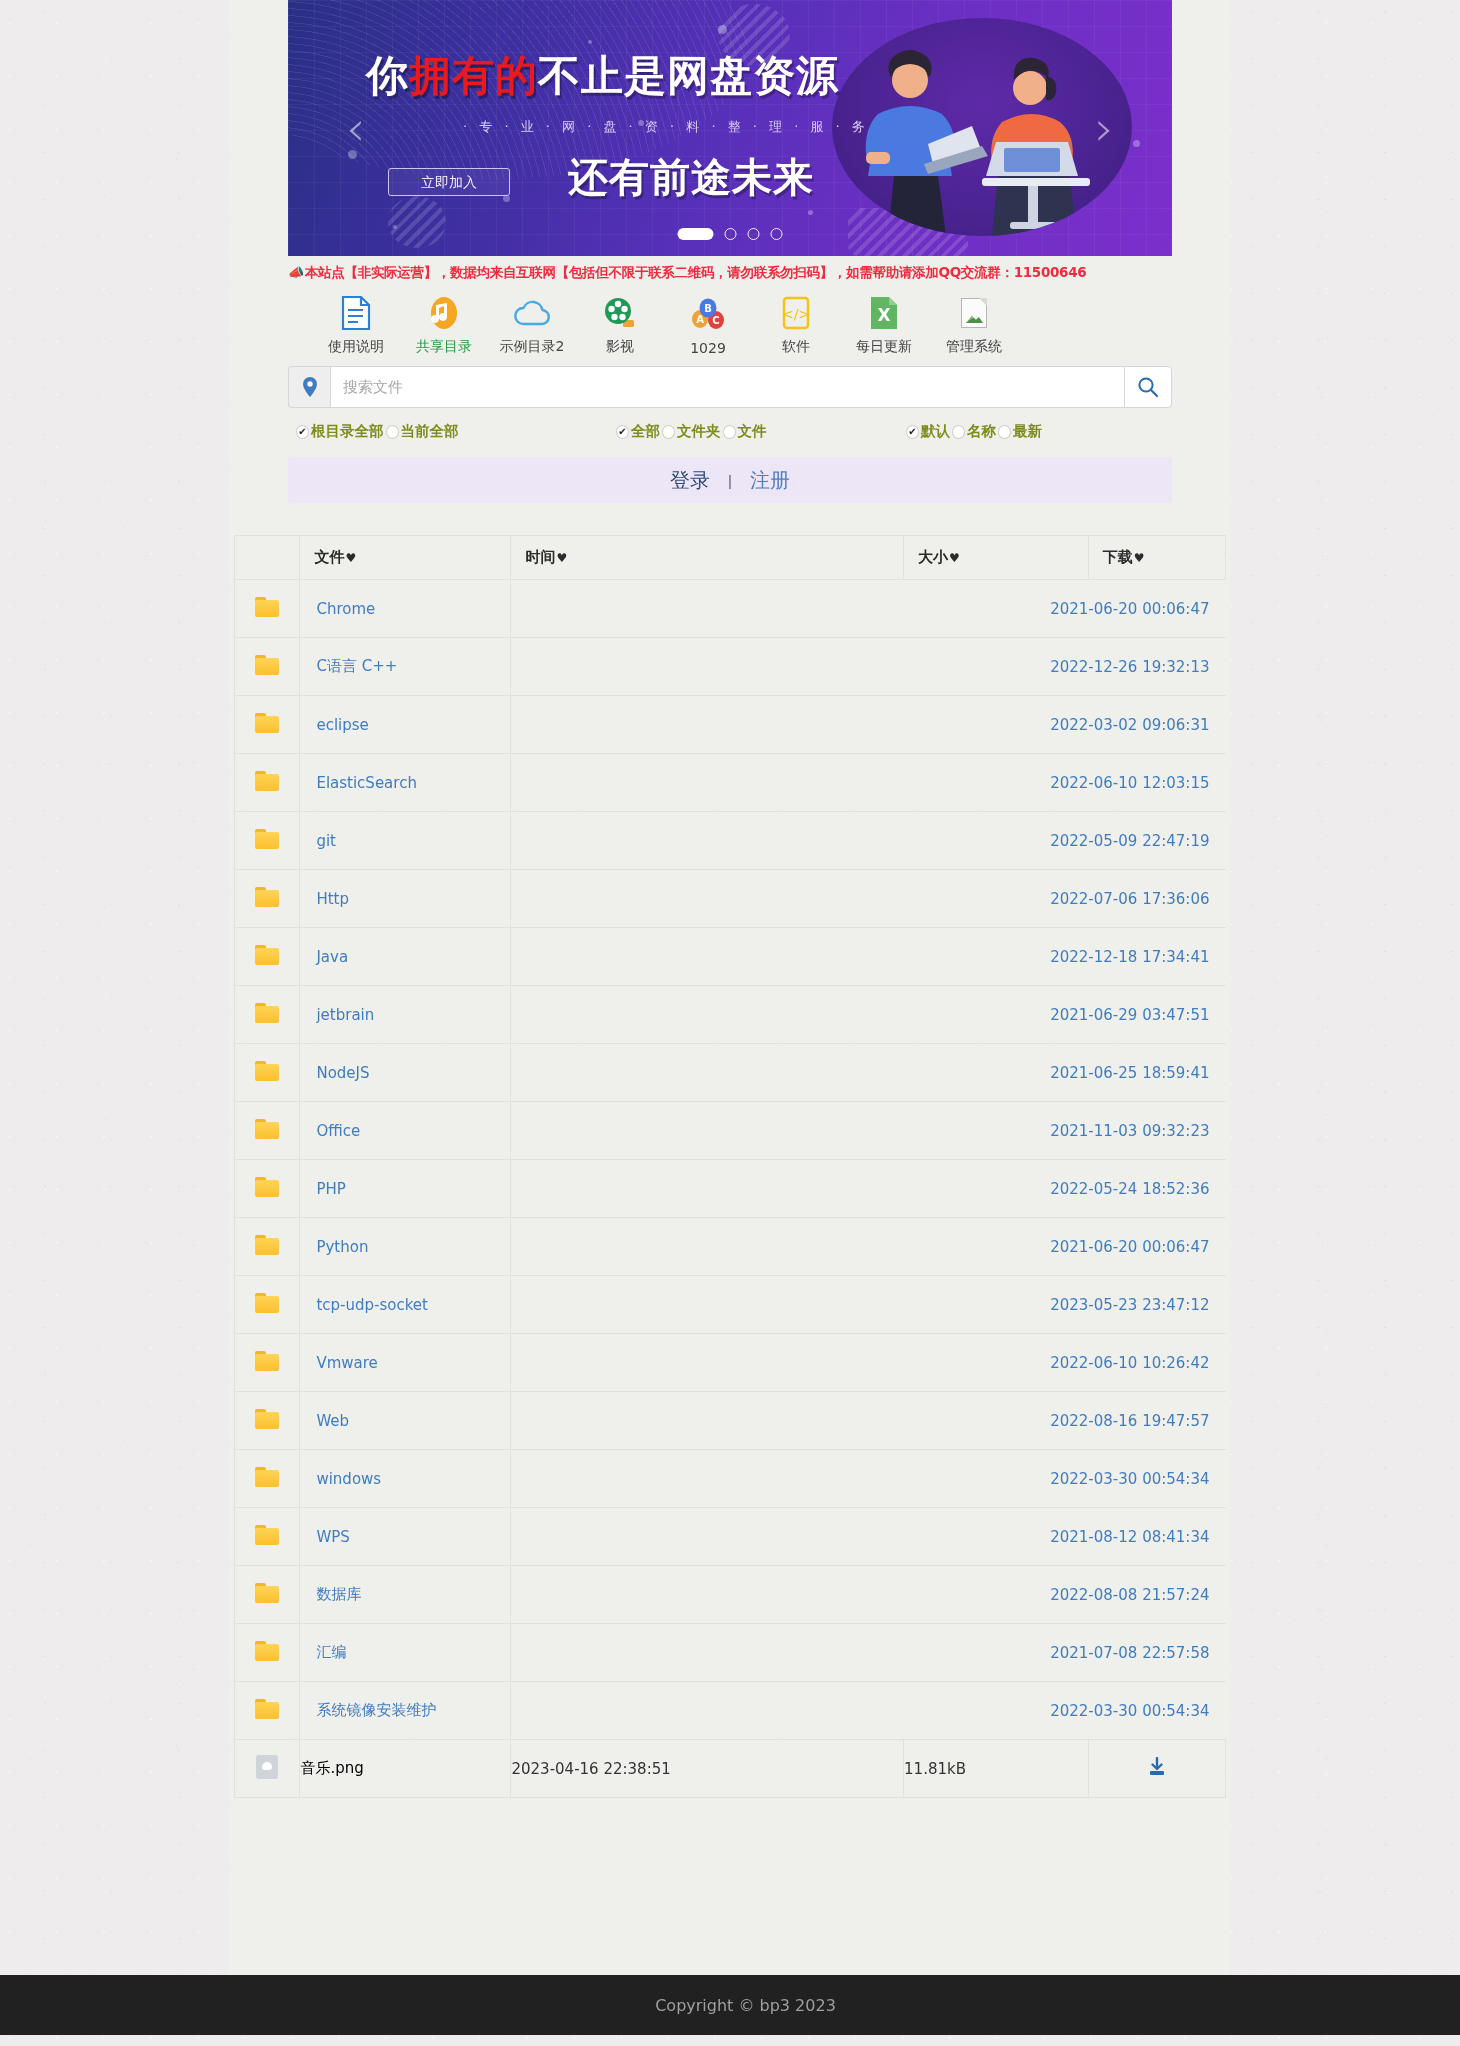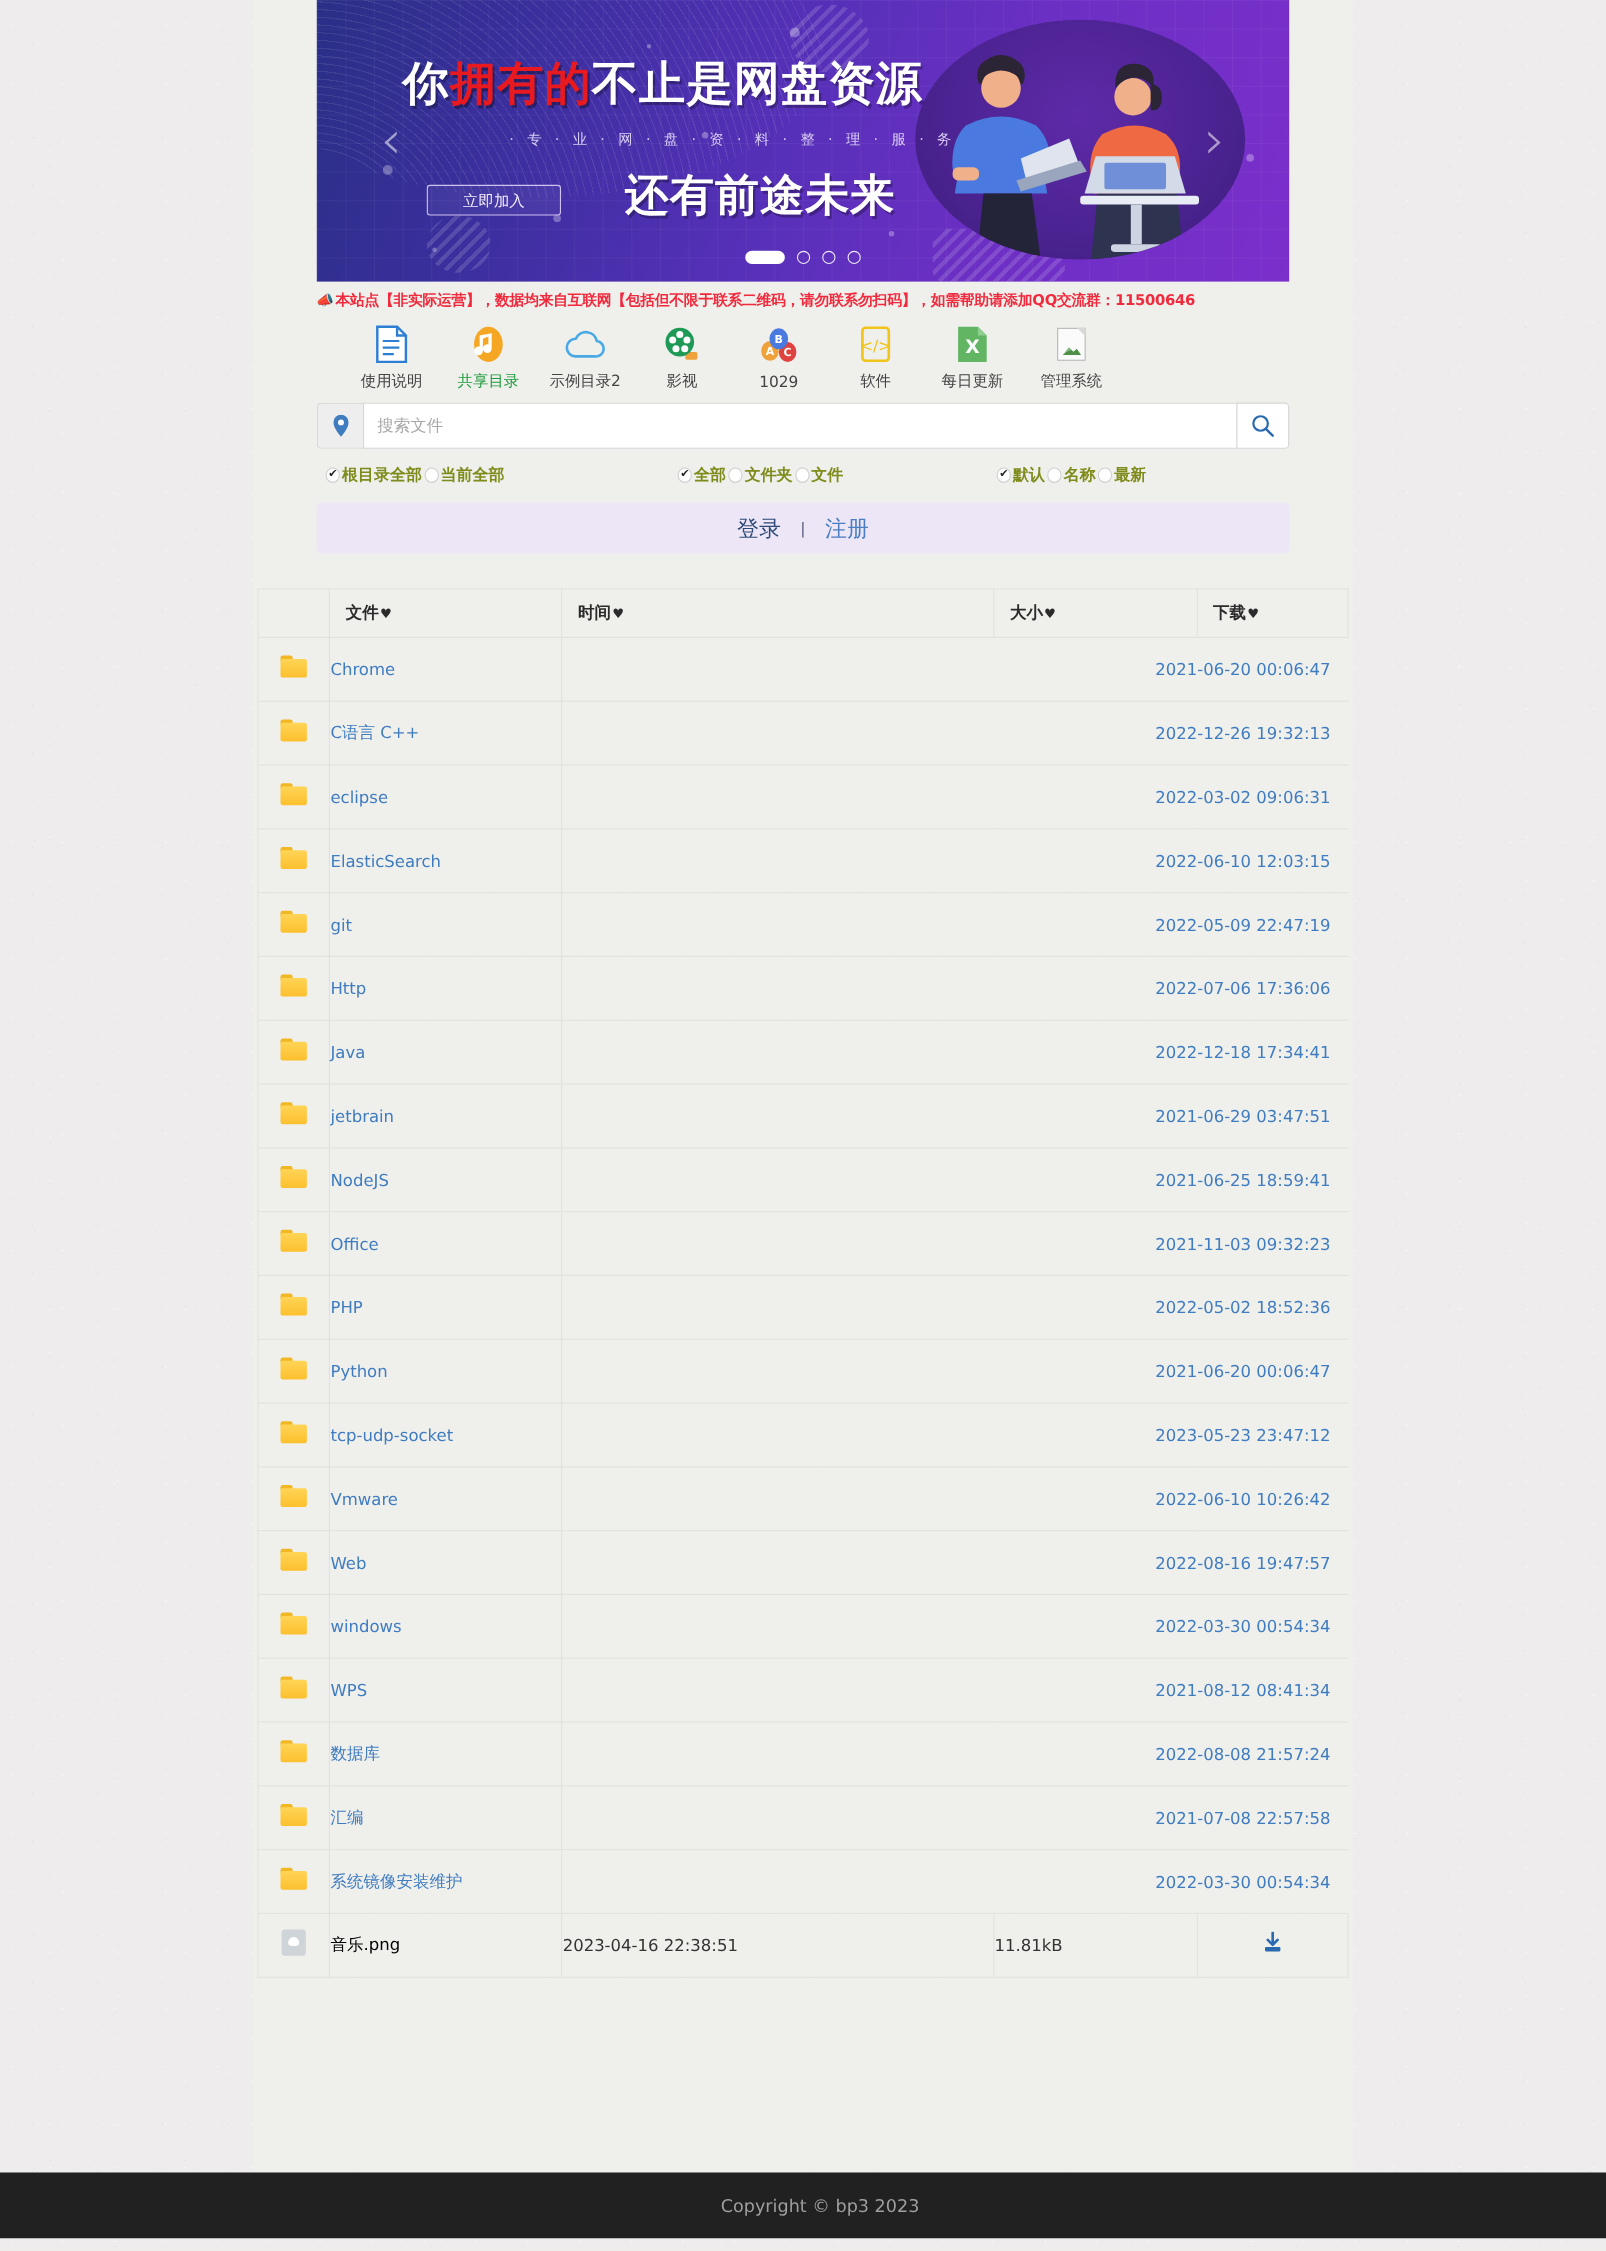--- a/index.html
+++ b/index.html
@@ -228,21 +228,21 @@
   .col-time { width: 372px; }
   .col-size { width: 175px; }
   .col-dl   { width: 130px; }
   .caret { font-size: 12px; margin-left: 1px; }
   table.files tbody tr { height: 58px; }
   .cell-icon { text-align: center; vertical-align: middle; }
   .cell-name {
     padding-left: 14px; font-size: 15px; vertical-align: middle;
     font-family: "DejaVu Sans", sans-serif;
   }
-  .cell-name a { color: #3f7cc0; text-decoration: none; }
+  .cell-name a { color: #3f7cc0; text-decoration: none; margin-left: 16px; }
   .cell-time {
     padding-left: 14px; font-size: 15px; color: #333; vertical-align: middle;
     font-family: "DejaVu Sans", sans-serif;
   }
   .cell-time.dir {
     text-align: right; padding-right: 16px; color: #3f7cc0;
   }
   .cell-size {
     padding-left: 14px; font-size: 15px; color: #333; vertical-align: middle;
     font-family: "DejaVu Sans", sans-serif;
@@ -582,21 +582,21 @@
               <td class="cell-time dir" colspan="3">2021-06-25 18:59:41</td>
             </tr>
             <tr class="dirrow ">
               <td class="cell-icon"><span class="folder-ico"></span></td>
               <td class="cell-name"><a>Office</a></td>
               <td class="cell-time dir" colspan="3">2021-11-03 09:32:23</td>
             </tr>
             <tr class="dirrow ">
               <td class="cell-icon"><span class="folder-ico"></span></td>
               <td class="cell-name"><a>PHP</a></td>
-              <td class="cell-time dir" colspan="3">2022-05-02 18:52:36</td>
+              <td class="cell-time dir" colspan="3">2022-05-24 18:52:36</td>
             </tr>
             <tr class="dirrow ">
               <td class="cell-icon"><span class="folder-ico"></span></td>
               <td class="cell-name"><a>Python</a></td>
               <td class="cell-time dir" colspan="3">2021-06-20 00:06:47</td>
             </tr>
             <tr class="dirrow ">
               <td class="cell-icon"><span class="folder-ico"></span></td>
               <td class="cell-name"><a>tcp-udp-socket</a></td>
               <td class="cell-time dir" colspan="3">2023-05-23 23:47:12</td>

